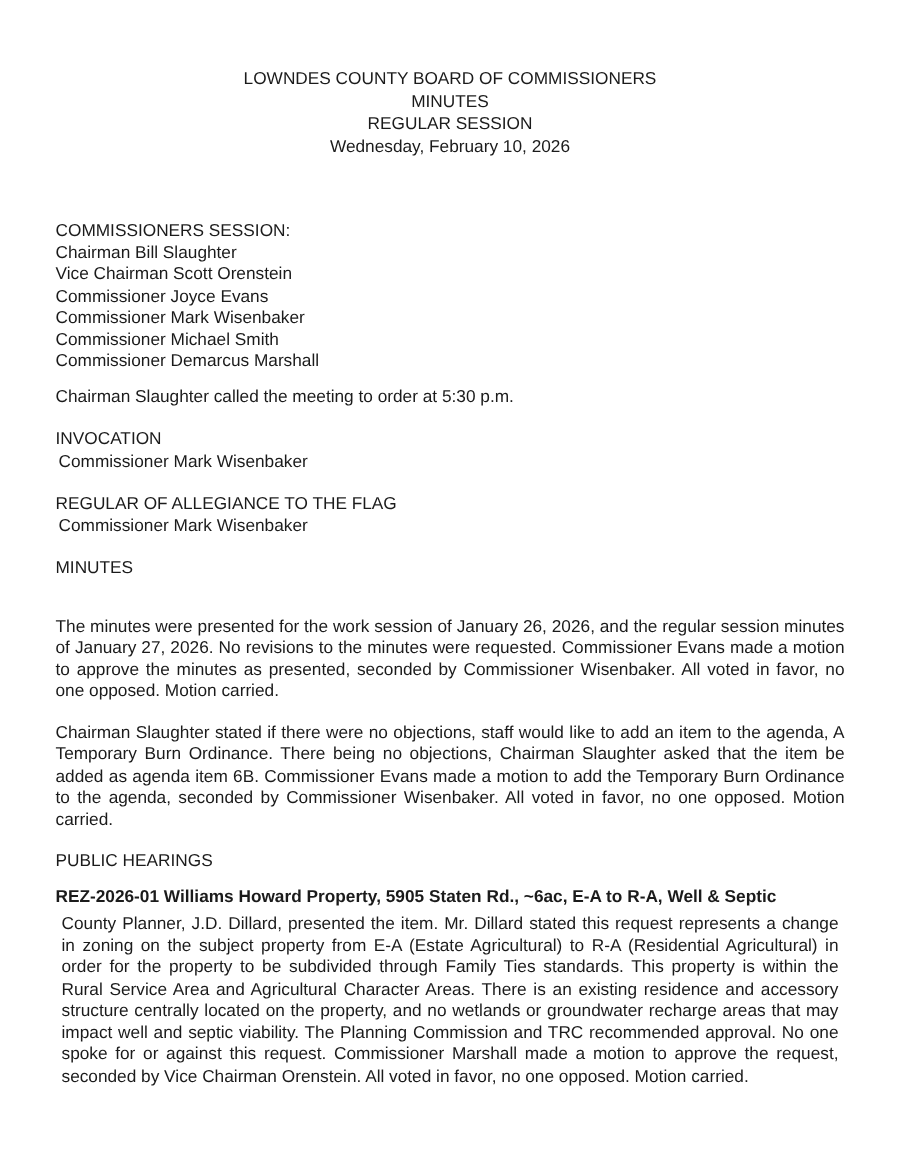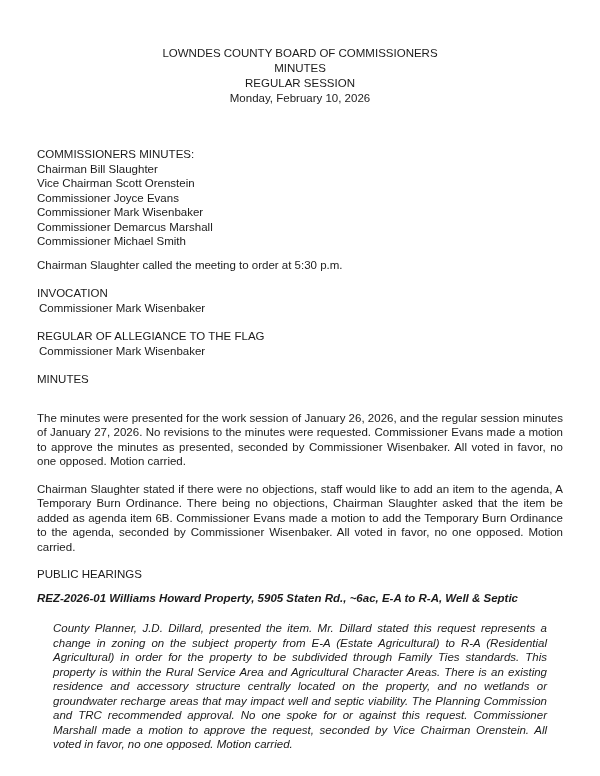--- a/index.html
+++ b/index.html
@@ -43,50 +43,50 @@
   .section-body {
     margin: 0 0 0 2px;
     white-space: nowrap;
   }
   .para {
     margin: 24px 0 0 0;
     text-align: justify;
   }
   .para + .para { margin-top: 13px; }
   .hearing-heading { margin-top: 13px; }
-  .hearing-item { margin: 9px 0 0 0; font-style: italic; }
+  .hearing-item { margin: 9px 0 0 0; }
   .hearing-title {
     font-weight: bold;
     white-space: nowrap;
   }
   .hearing-body {
-    margin: 16px;
+    margin: 4px;
     text-align: justify;
   }
 </style>
 </head>
 <body>
 
 <div class="doc">
 
   <div class="title-block">
     <div class="title-line">LOWNDES COUNTY BOARD OF COMMISSIONERS</div>
     <div class="title-line">MINUTES</div>
     <div class="title-line">REGULAR SESSION</div>
-    <div class="title-line">Monday, February 10, 2026</div>
+    <div class="title-line">Wednesday, February 10, 2026</div>
   </div>
 
   <div class="attendance">
-    <div class="attendance-line">COMMISSIONERS MINUTES:</div>
+    <div class="attendance-line">COMMISSIONERS SESSION:</div>
     <div class="attendance-line">Chairman Bill Slaughter</div>
     <div class="attendance-line">Vice Chairman Scott Orenstein</div>
     <div class="attendance-line">Commissioner Joyce Evans</div>
     <div class="attendance-line">Commissioner Mark Wisenbaker</div>
+    <div class="attendance-line">Commissioner Michael Smith</div>
     <div class="attendance-line">Commissioner Demarcus Marshall</div>
-    <div class="attendance-line">Commissioner Michael Smith</div>
   </div>
 
   <p class="call-order">Chairman Slaughter called the meeting to order at 5:30 p.m.</p>
 
   <div class="section">
     <div class="section-heading">INVOCATION</div>
     <div class="section-body">Commissioner Mark Wisenbaker</div>
   </div>
 
   <div class="section">

